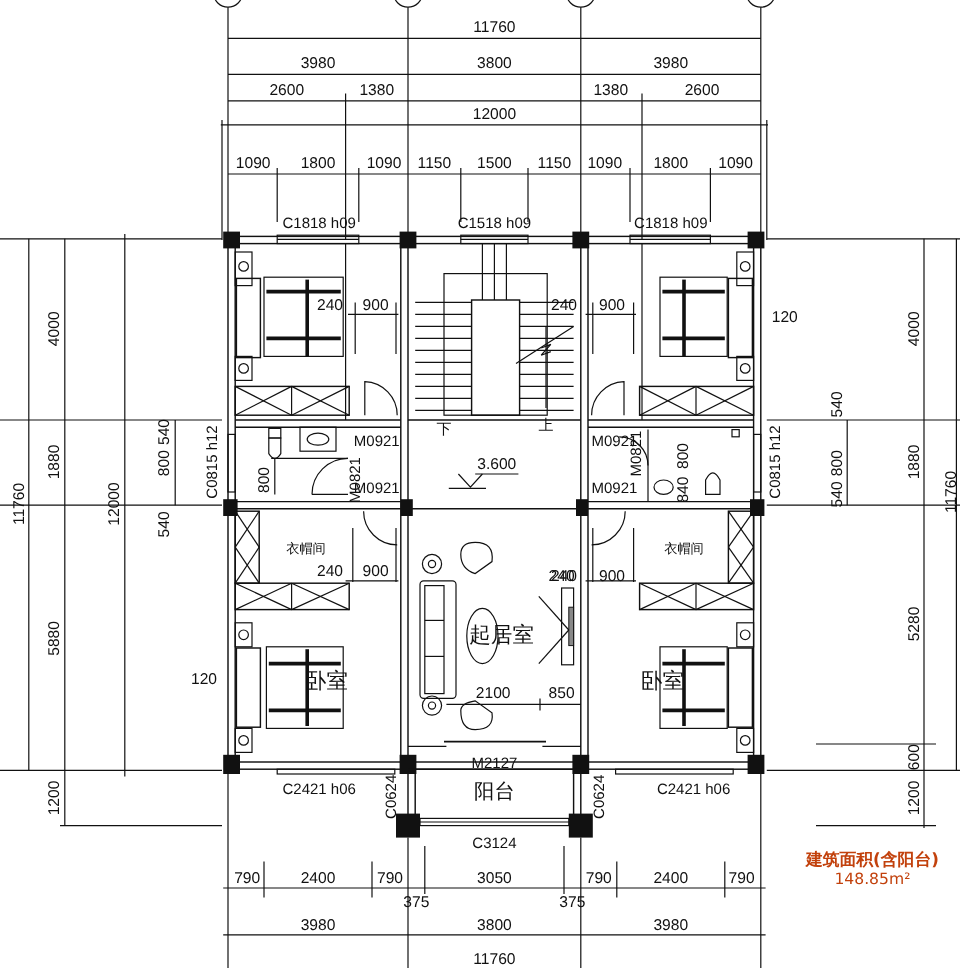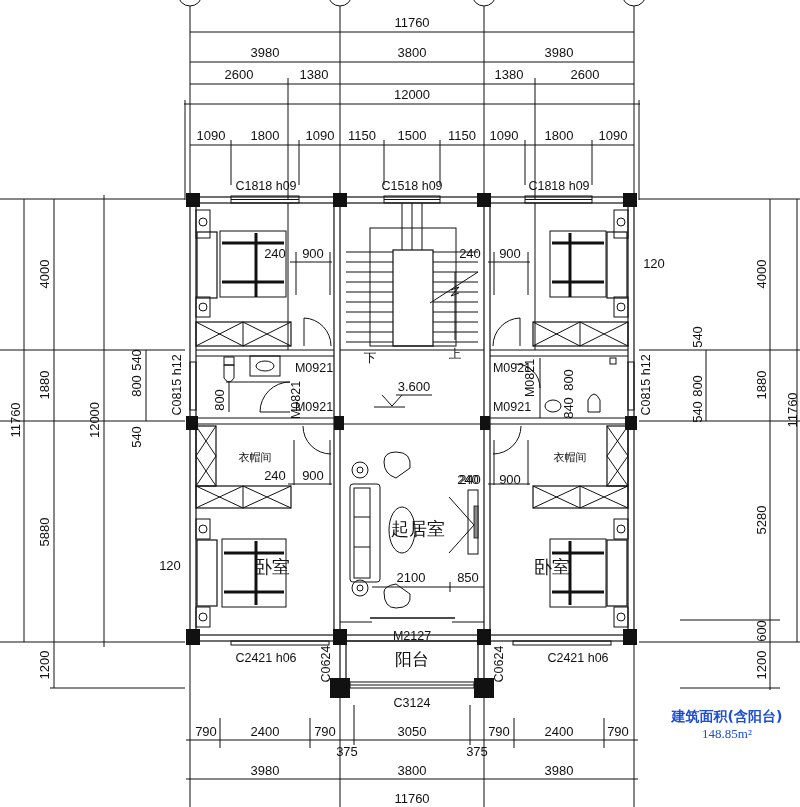--- a/index.html
+++ b/index.html
@@ -4,23 +4,23 @@
 <style>
   html, body { margin:0; padding:0; background:#ffffff; }
   body { width:800px; height:807px; overflow:hidden; position:relative; font-family:"Liberation Sans", sans-serif; }
   svg { position:absolute; left:0; top:0; }
   .dim { font-family:"Liberation Sans", sans-serif; font-size:13px; fill:#111; }
   .lbl { font-family:"Liberation Sans", sans-serif; font-size:12.5px; fill:#111; }
   .room { font-family:"DejaVu Serif", serif; fill:#111; }
   .ln { stroke:#111; stroke-width:1; fill:none; }
   .wall { stroke:#111; stroke-width:1.2; fill:none; }
   .col { fill:#111; }
-  .area-note { position:absolute; left:662px; top:708px; width:130px; text-align:center; font-family:"DejaVu Sans", sans-serif; color:#1d4ed8; }
+  .area-note { position:absolute; left:662px; top:708px; width:130px; text-align:center; font-family:"DejaVu Sans", sans-serif; color:#c2410c; }
   .area-note .t { font-size:14px; font-weight:bold; display:block; }
-  .area-note .v { font-size:13px; display:block;font-family:Liberation Serif, serif; }
+  .area-note .v { font-size:13px; display:block; }
 </style>
 </head>
 <body>
 
 <svg width="800" height="807" viewBox="0 0 800 807">
 
   <g>
     <circle cx="190" cy="-6" r="12" class="ln"></circle>
     <circle cx="340" cy="-6" r="12" class="ln"></circle>
     <circle cx="484" cy="-6" r="12" class="ln"></circle>

